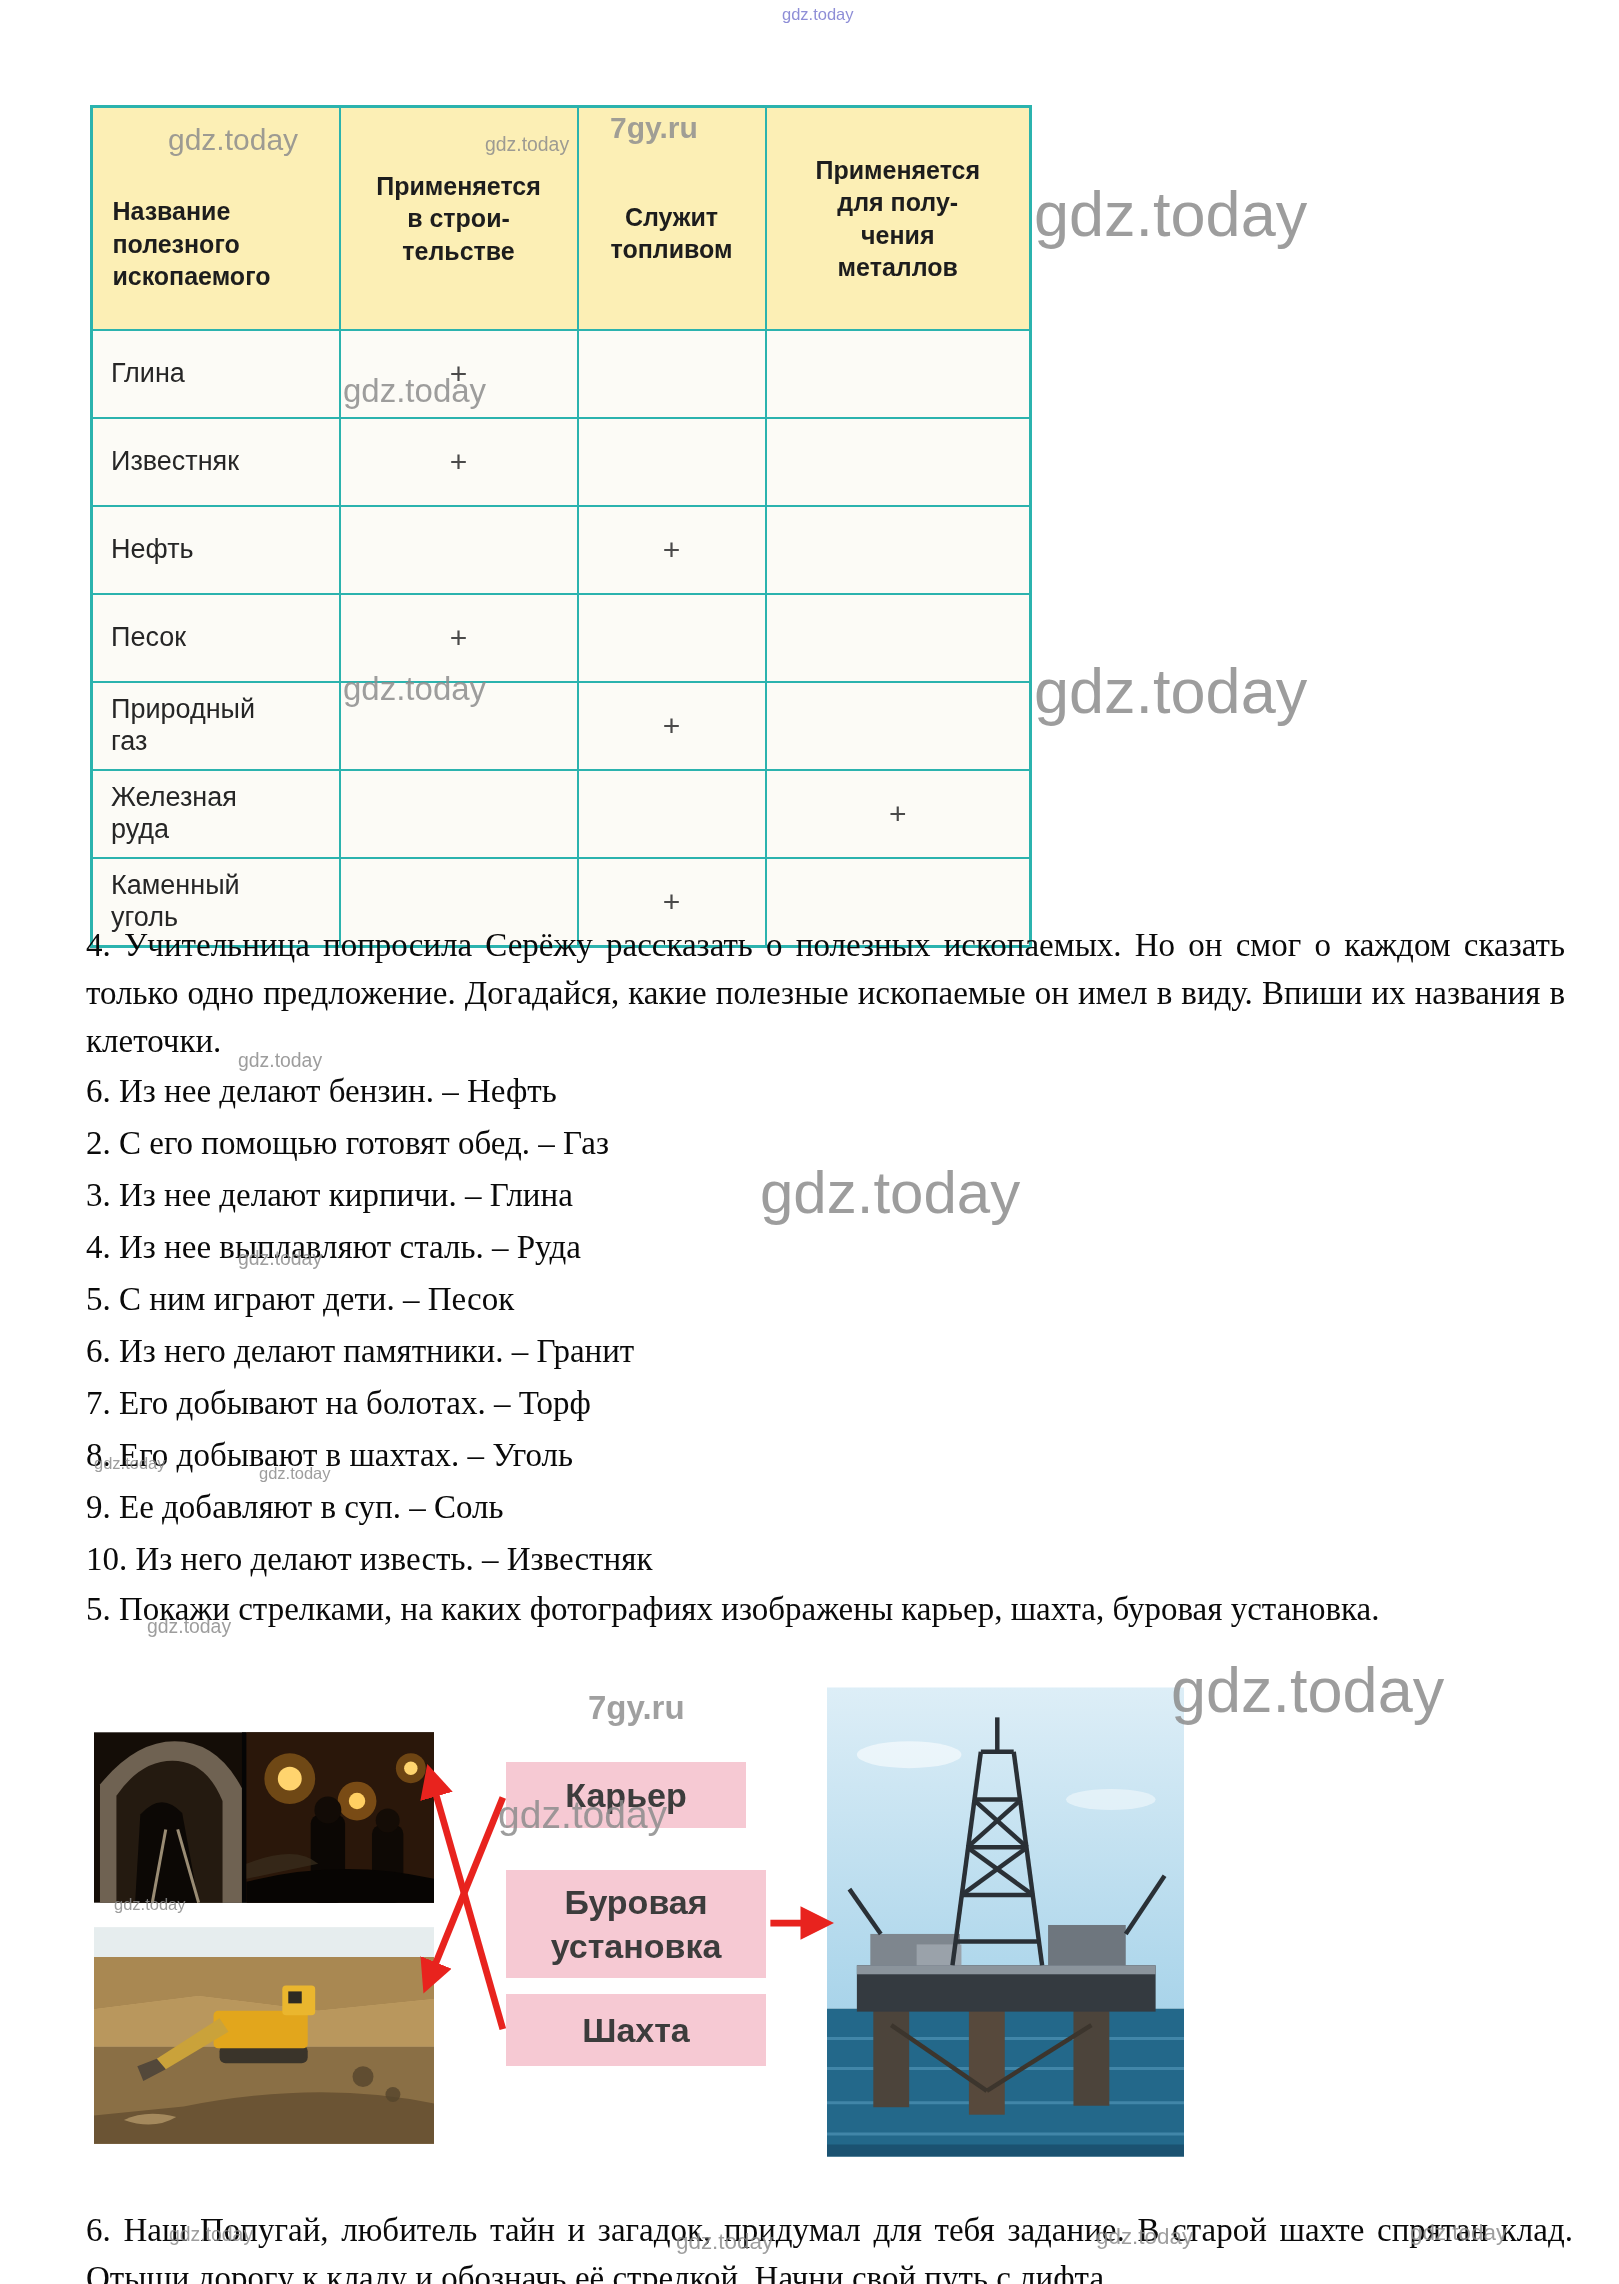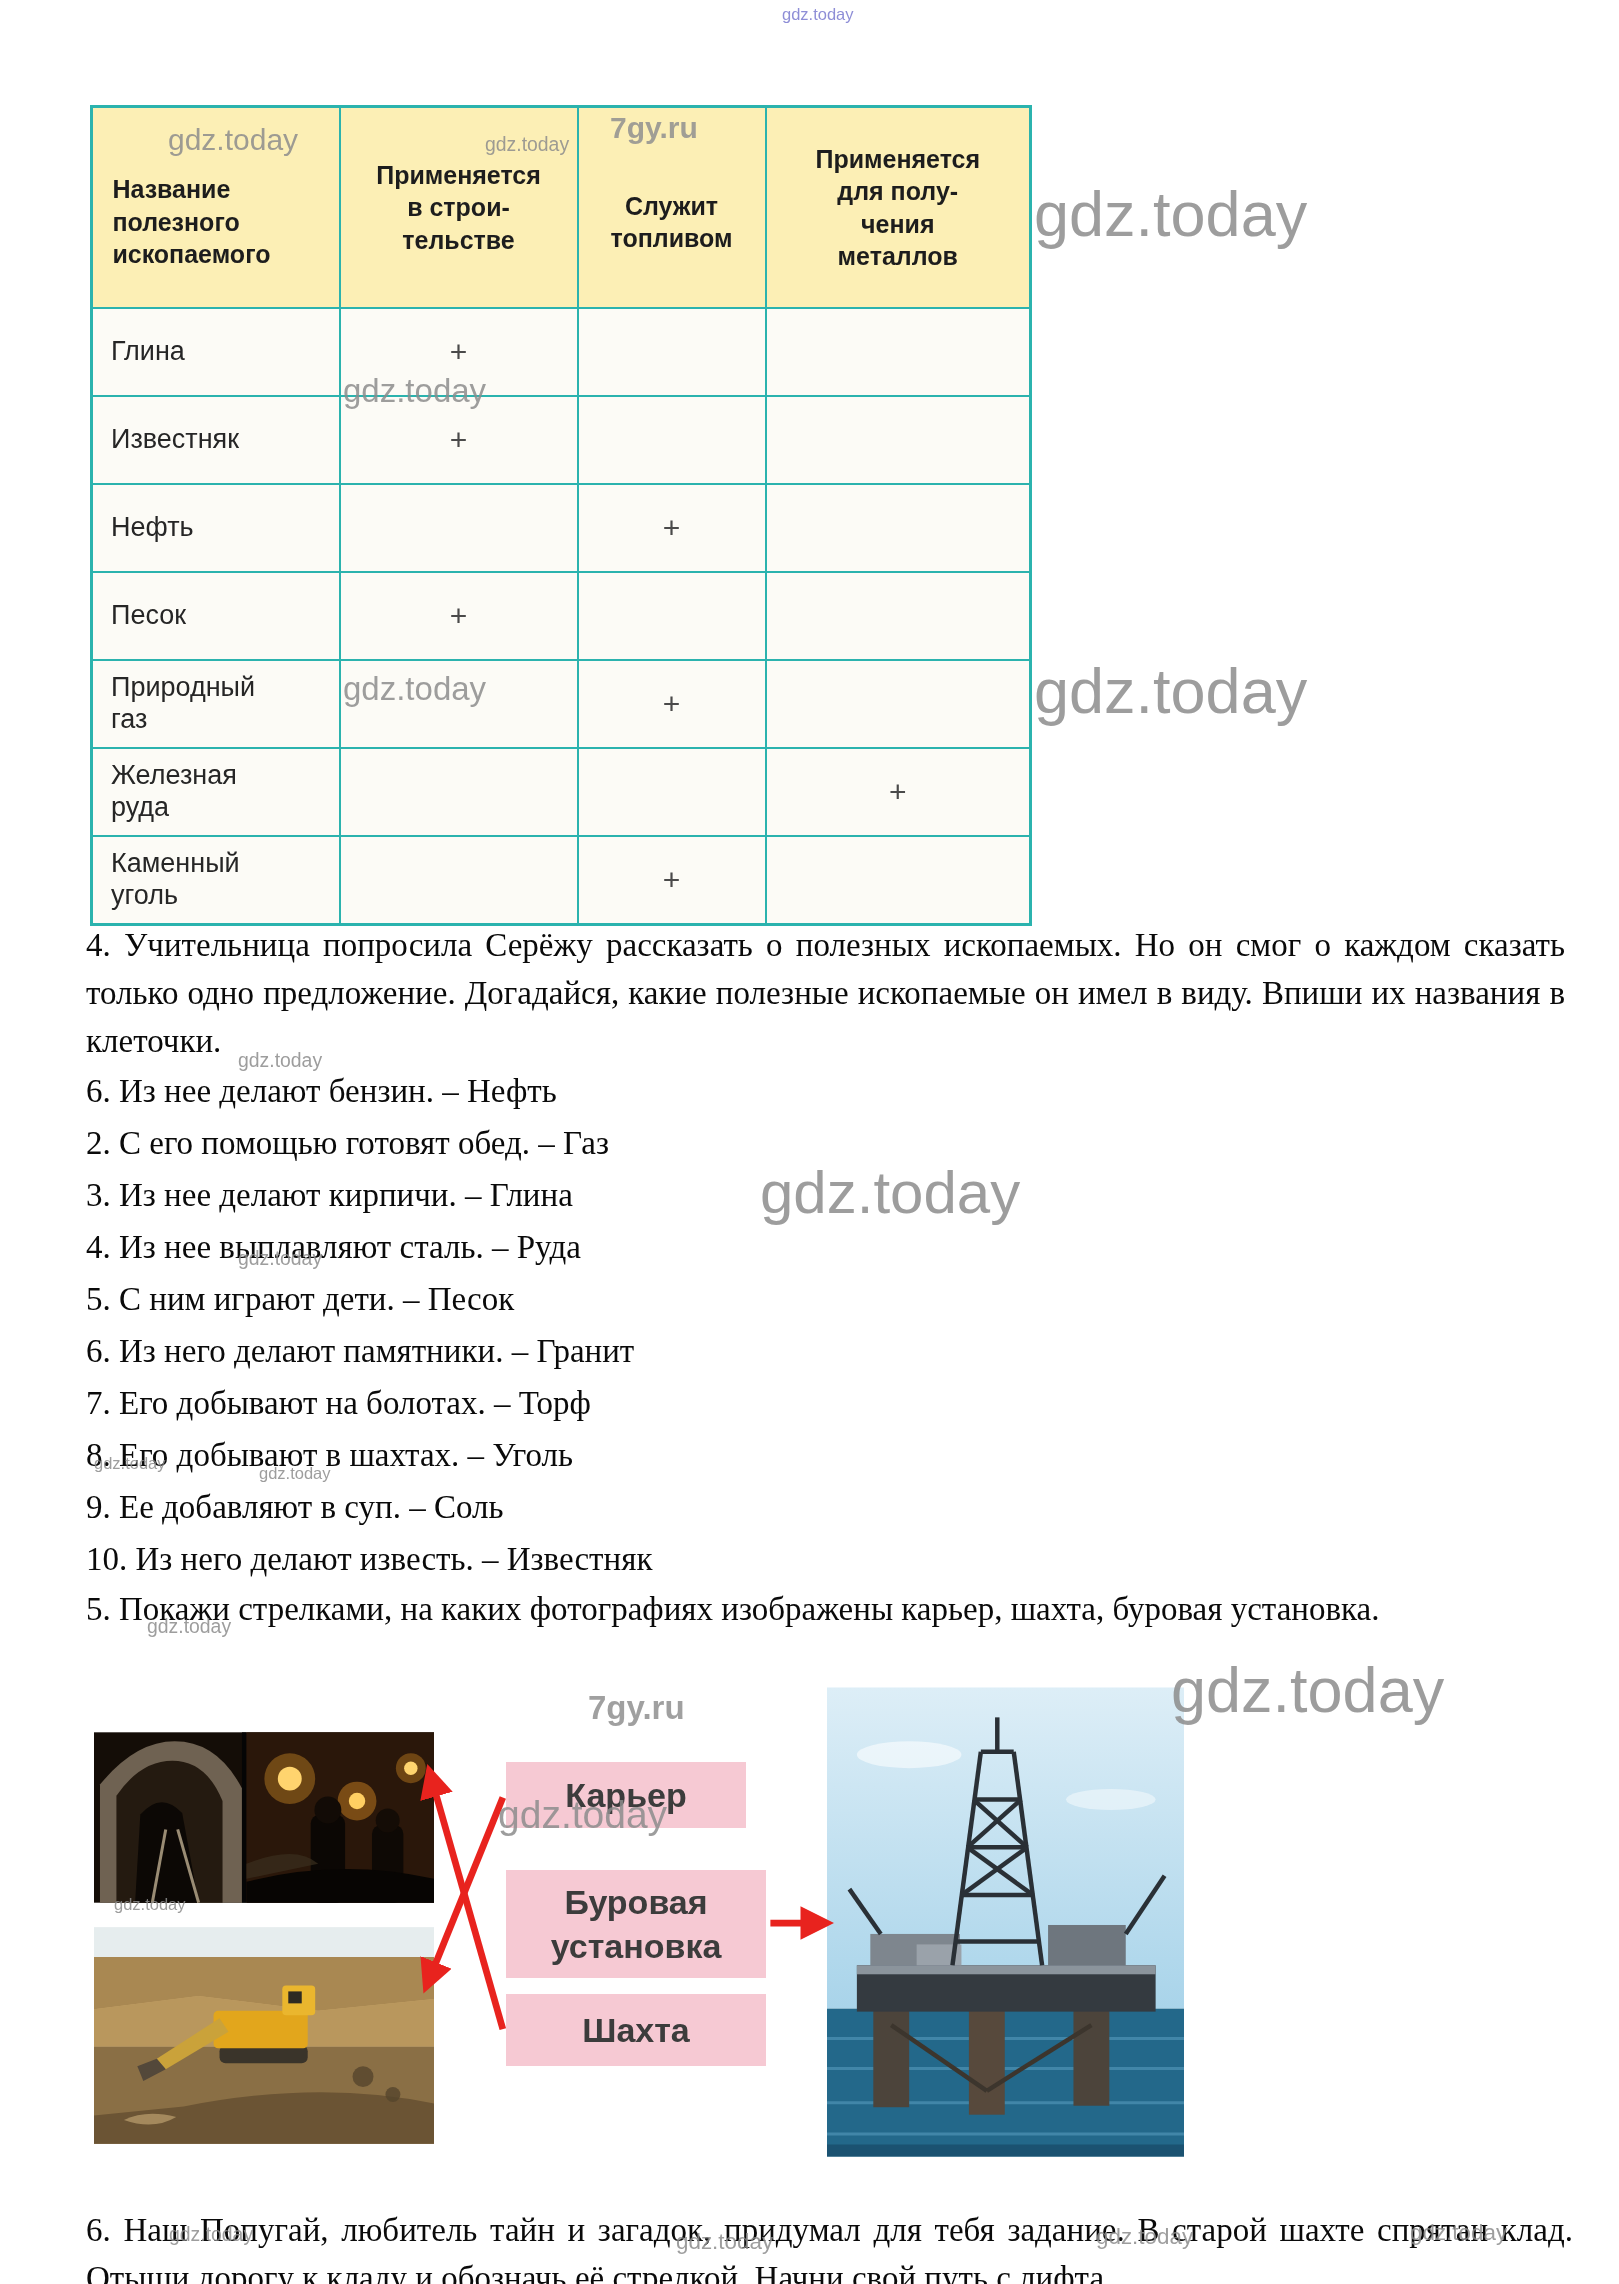--- a/index.html
+++ b/index.html
@@ -15,21 +15,21 @@
   .page{position:relative;width:1620px;height:2284px;background:#ffffff;overflow:hidden;
         font-family:"Liberation Serif",serif;color:#0b0b0b;}
 
   
   .table-wrap{position:absolute;left:90px;top:105px;}
   table.minerals{border-collapse:collapse;table-layout:fixed;width:939px;border:3.7px solid var(--table-border);}
   table.minerals th,table.minerals td{border:2.2px solid var(--table-border);}
   table.minerals thead th{height:168px;background:var(--table-header-bg);
         font-family:"Liberation Sans",sans-serif;font-weight:bold;font-size:25px;line-height:1.3;
         color:#1d1d1d;white-space:pre-line;vertical-align:middle;}
-  th.h-name{text-align:left;padding-left:19.4px;padding-top:30px;}
+  th.h-name{text-align:left;padding-left:19.4px;padding-top:52px;}
   th.h-center{text-align:center;}
   th.h-fuel{padding-top:30px;}
   table.minerals tbody tr{height:88px;}
   table.minerals tbody td{background:#fcfbf6;}
   td.name{font-family:"Liberation Sans",sans-serif;font-size:27px;line-height:1.18;color:#262626;
         padding-left:18px;white-space:pre-line;vertical-align:middle;}
   td.plus{text-align:center;vertical-align:middle;font-family:"Liberation Sans",sans-serif;
         font-size:30px;color:#4a4a4a;}
 
   

